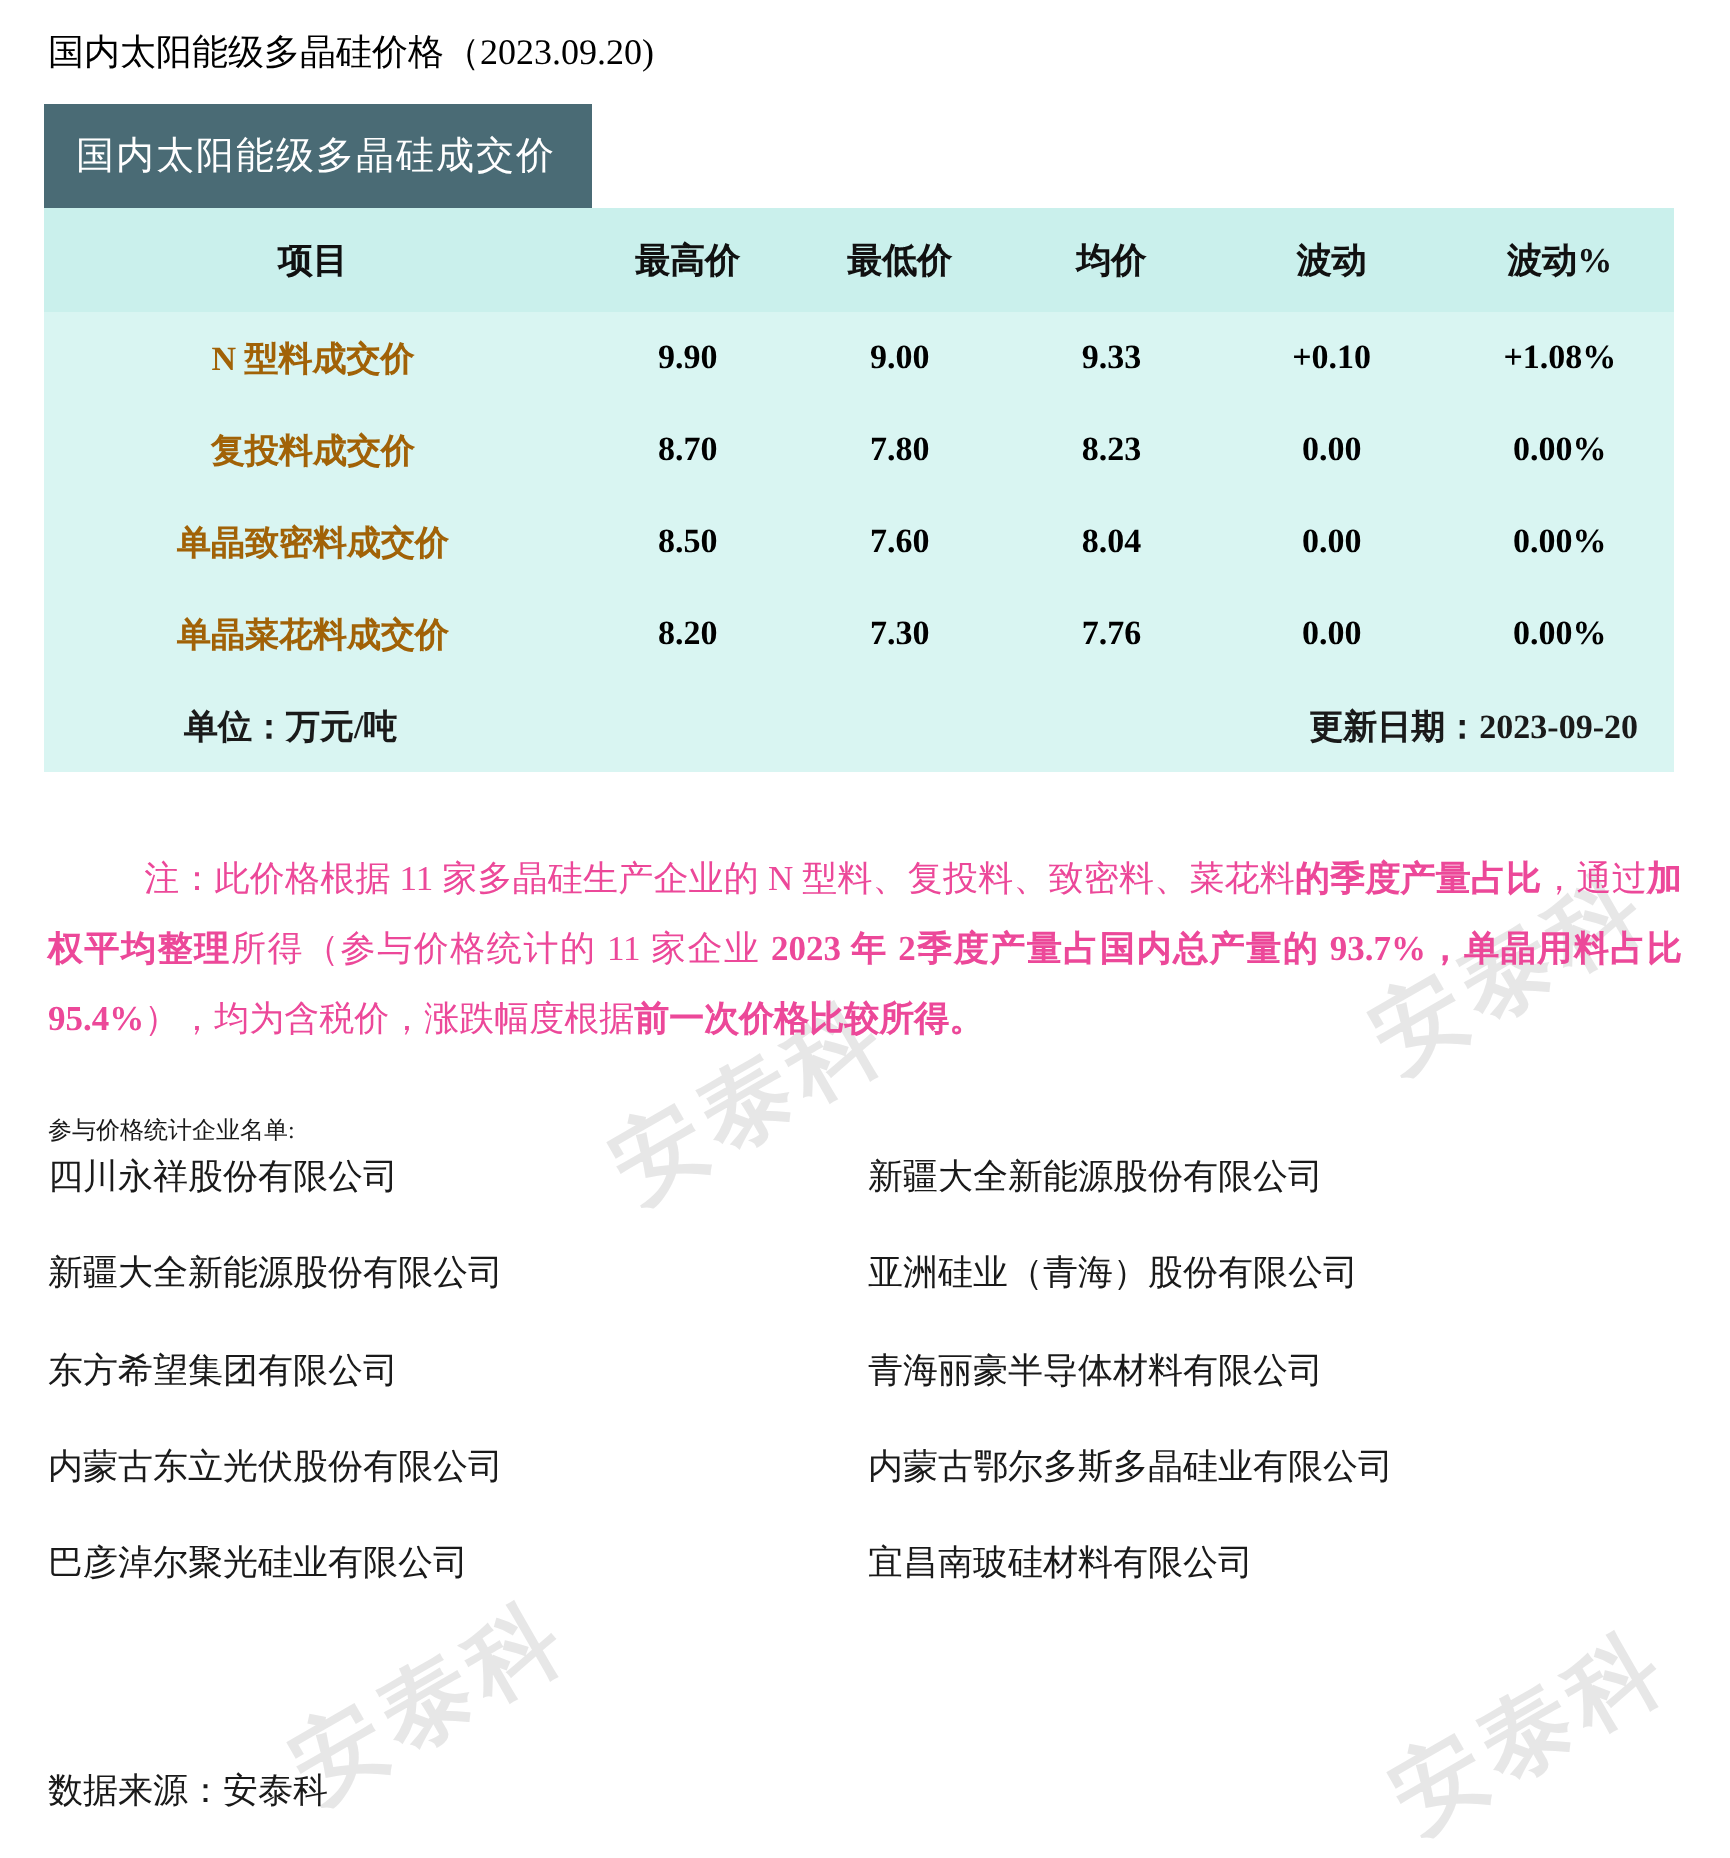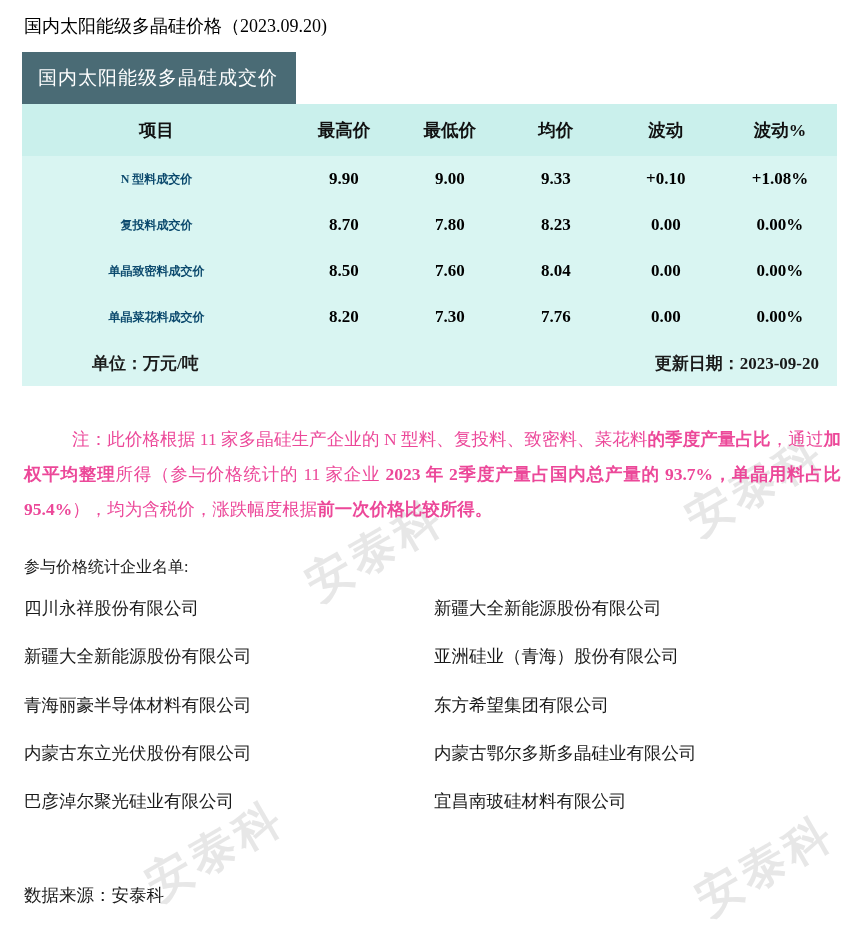--- a/index.html
+++ b/index.html
@@ -85,22 +85,22 @@
     font-weight: bold;
     color: #111;
     height: 52px;
     font-size: 17.5px;
   }
   table.price tbody td {
     background: #d9f5f2;
     font-weight: bold;
   }
   table.price tbody td.item {
-    color: #0c4a6e;
-    font-size: 12px;
+    color: #a16207;
+    font-size: 17px;
   }
   table.price tbody td.num {
     color: #000;
     font-size: 17px;
   }
   td.up, th.up { color: #e8171c; }
   td.flat { color: #1b3fa0; }
   .row-n td.item { color: #1b3fa0; }
   .footer-row td {
     background: #caf0ec;
@@ -125,22 +125,22 @@
     text-align: justify;
     position: relative;
     z-index: 10;
     color: #ec4899;
   }
   .note .indent { display: inline-block; width: 48px; }
   .note b { font-weight: bold; }
 
   
   .list-title {
-    margin: 30px 2px 16px 2px;
-    font-size: 16px;
+    margin: 30px 2px 0 2px;
+    font-size: 12px;
     position: relative;
     z-index: 10;
   }
   .company-grid {
     display: grid;
     grid-template-columns: 410px auto;
     row-gap: 20px;
     margin: 0 2px;
     font-size: 17.5px;
     line-height: 1.62;
@@ -231,22 +231,22 @@
     <span class="indent"></span><span>注：此价格根据 11 家多晶硅生产企业的 N 型料、复投料、致密料、菜花料</span><b>的季度产量占比</b><span>，通过</span><b>加权平均整理</b><span>所得（参与价格统计的 11 家企业 </span><b>2023 年 2</b><b>季度产量占国内总产量的 93.7%，单晶用料占比 95.4%</b><span>），均为含税价，涨跌幅</span><span>度根据</span><b>前一次价格比较所得。</b>
   </p>
 
   <div class="list-title">参与价格统计企业名单:</div>
 
   <div class="company-grid">
     <div>四川永祥股份有限公司</div>
     <div>新疆大全新能源股份有限公司</div>
     <div>新疆大全新能源股份有限公司</div>
     <div>亚洲硅业（青海）股份有限公司</div>
+    <div>东方希望集团有限公司</div>
     <div>青海丽豪半导体材料有限公司</div>
-    <div>东方希望集团有限公司</div>
     <div>内蒙古东立光伏股份有限公司</div>
     <div>内蒙古鄂尔多斯多晶硅业有限公司</div>
     <div>巴彦淖尔聚光硅业有限公司</div>
     <div>宜昌南玻硅材料有限公司</div>
     <div></div>
   </div>
 
   <div class="source">数据来源：安泰科</div>
 
 </div>

